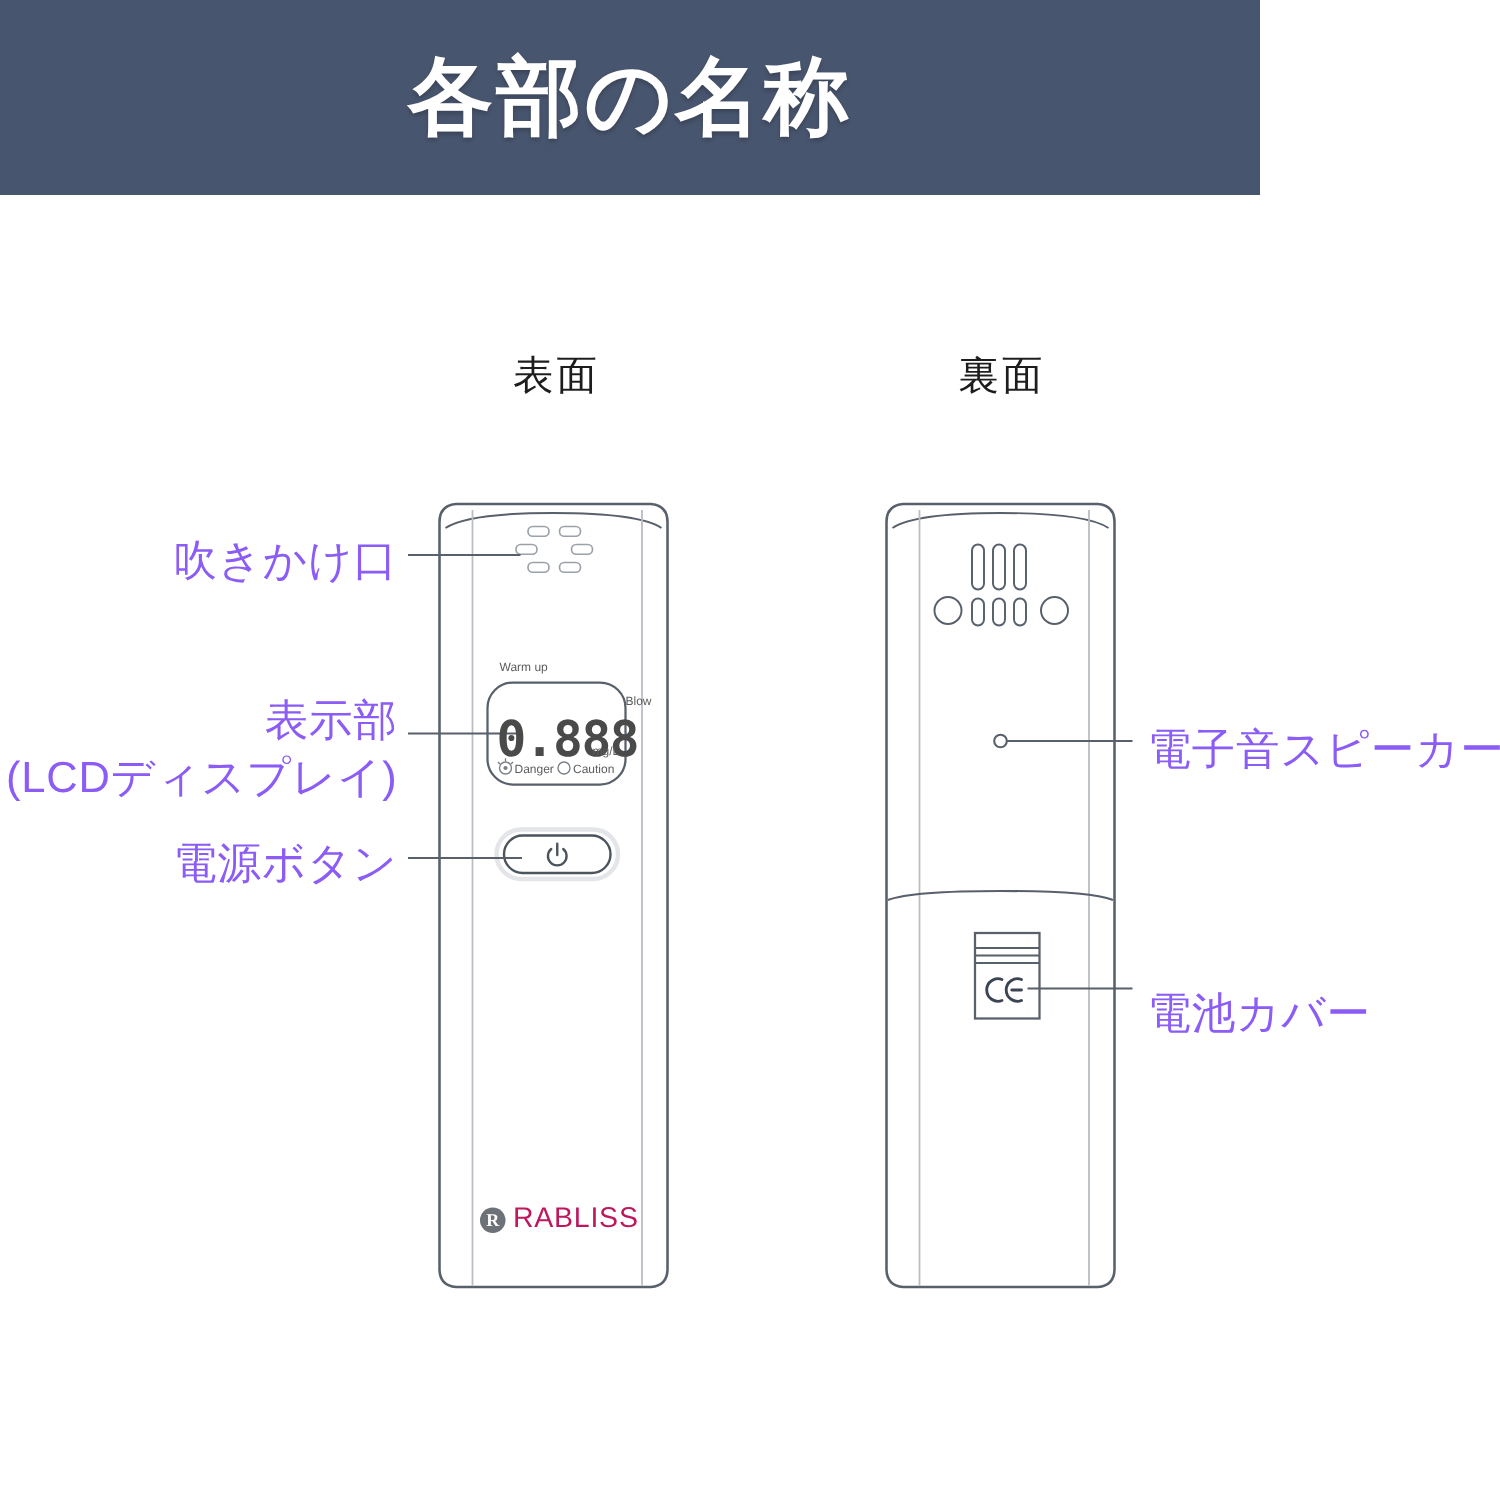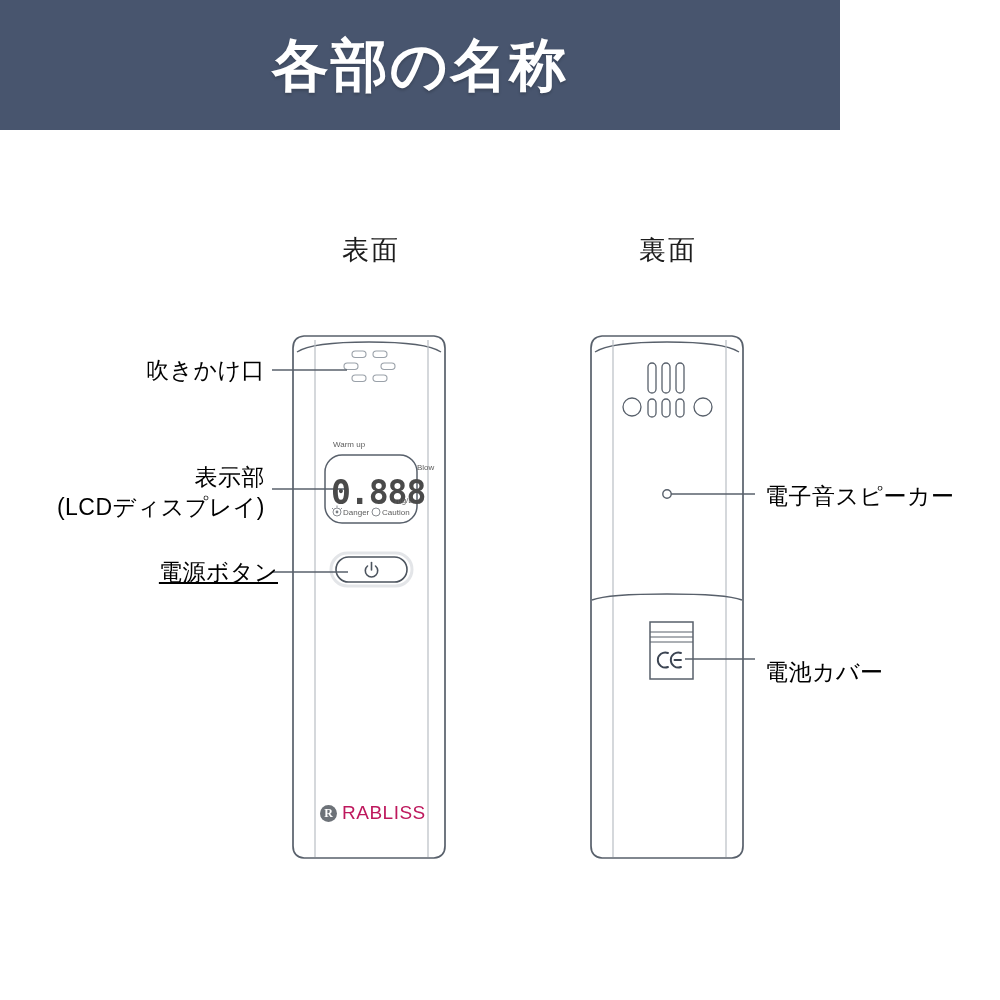--- a/index.html
+++ b/index.html
@@ -49,32 +49,32 @@
     letter-spacing: 2px;
     white-space: nowrap;
     transform: translateX(-50%);
   }
   #caption-front { left: 371px; top: 232px; }
   #caption-back  { left: 668px; top: 232px; }
 
   
   .callout-label {
     position: absolute;
-    font-size: 23px;
-    color: #000000;
+    font-size: 29px;
+    color: #8b5cf6;
     line-height: 1.32;
     white-space: nowrap;
     letter-spacing: 0.5px;
   }
   .callout-label.right-aligned { text-align: right; transform: translateX(-100%); }
   .callout-label.left-aligned  { text-align: left; }
 
   #label-blow-port      { left: 265px; top: 355px; }
   #label-lcd            { left: 265px; top: 462px; text-align: right; }
-  #label-power-button   { left: 278px; top: 557px; text-decoration: underline; }
+  #label-power-button   { left: 265px; top: 557px; }
   #label-speaker        { left: 765px; top: 481px; }
   #label-battery-cover  { left: 765px; top: 645px; margin-top: 12px; }
 
   
   #diagram-svg {
     position: absolute;
     left: 0;
     top: 0;
     width: 1000px;
     height: 1000px;

